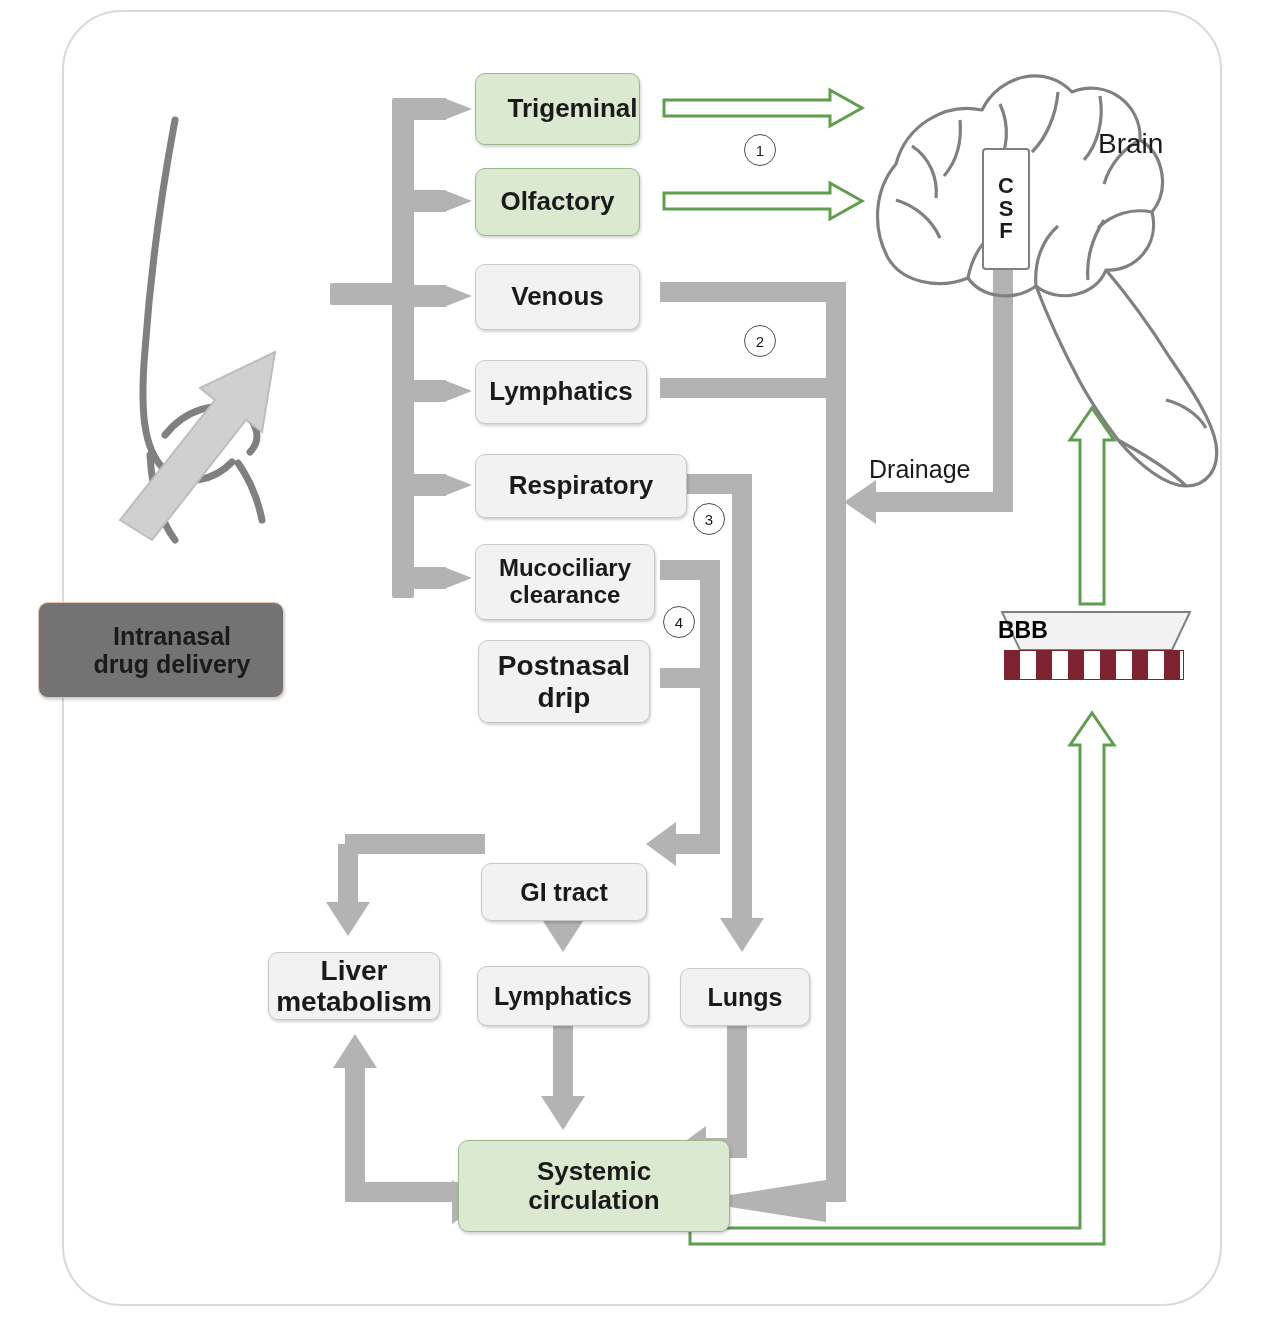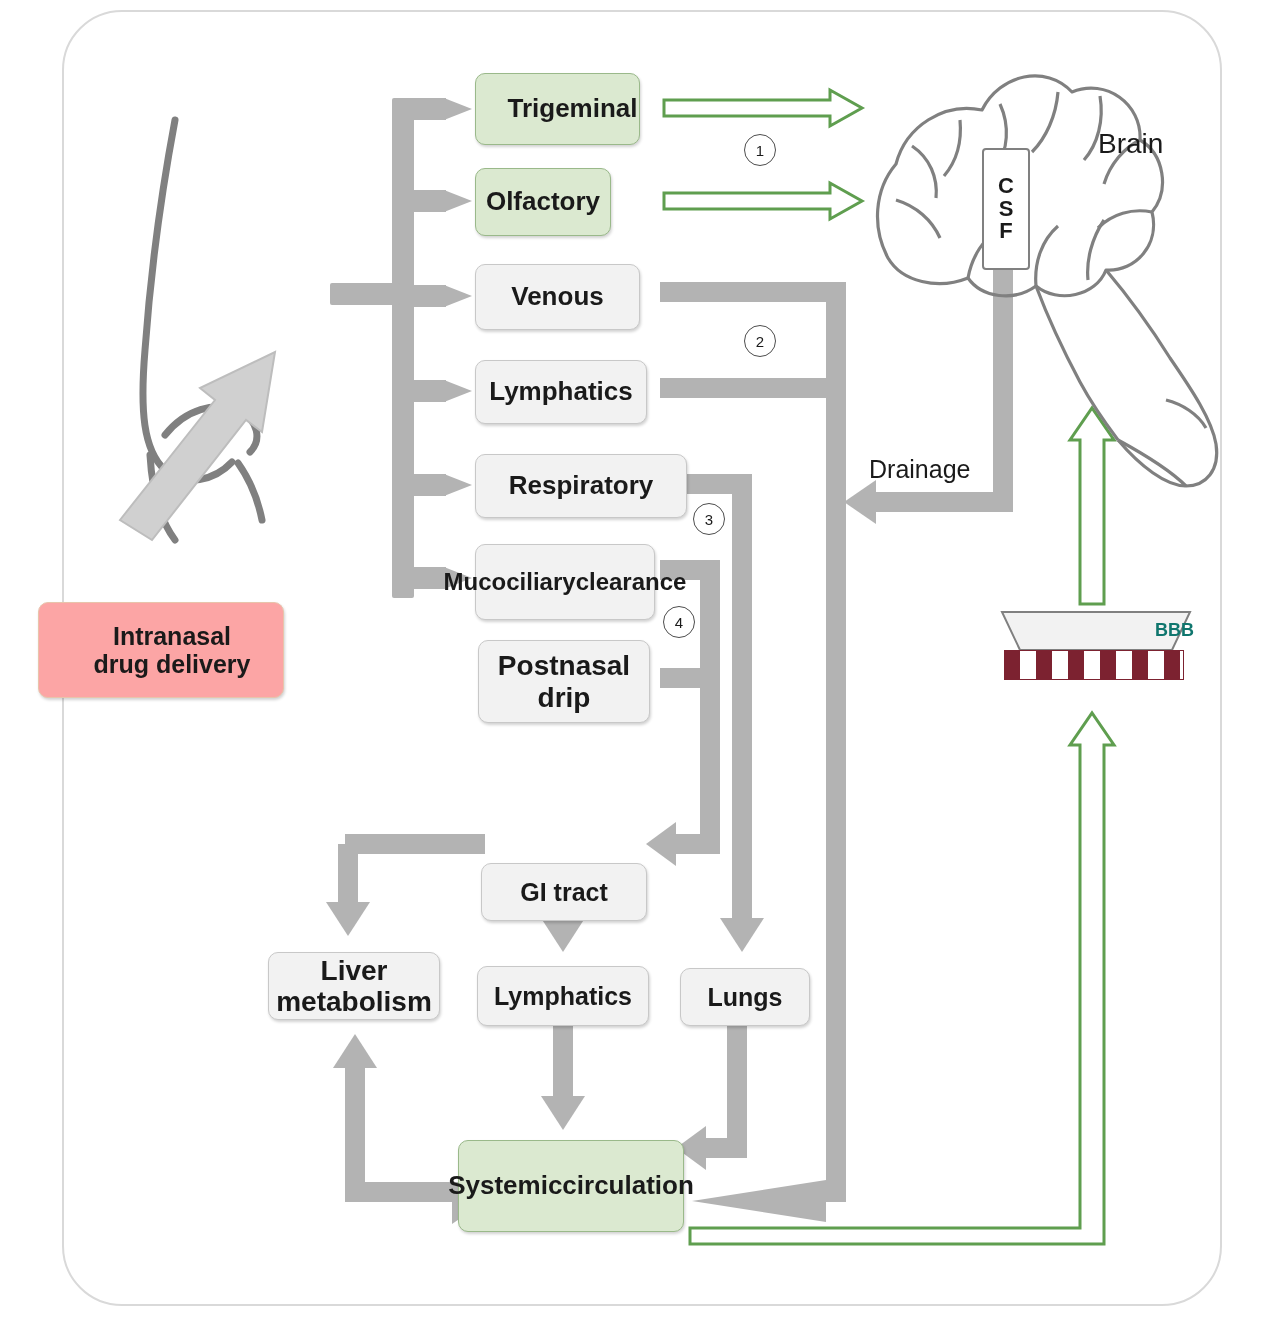--- a/index.html
+++ b/index.html
@@ -41,21 +41,21 @@
     background: #f2f2f2;
     box-shadow: 1px 2px 3px rgba(0,0,0,0.18);
     line-height: 1.12;
     padding: 2px 6px;
   }
   .node.green {
     background: #dbe9d0;
     border-color: #9ab98a;
   }
   .node.peach {
-    background: #fca5a5;
+    background: #737373;
     border-color: #e8c4ab;
     padding-left: 28px;
   }
   .label-plain {
     position: absolute;
     font-weight: normal;
     color: #1a1a1a;
   }
   .circle-num {
     position: absolute;
@@ -106,24 +106,24 @@
     position: absolute;
     left: 998px;
     top: 608px;
     width: 196px;
     height: 78px;
   }
   .bbb-label {
     position: absolute;
     left: 0; top: 0;
     width: 100%;
-    text-align: right;
+    text-align: left;
     font-weight: bold;
-    font-size: 18px;
-    color: #0f766e;
+    font-size: 23px;
+    color: #000000;
     line-height: 44px;
   }
 </style>
 </head>
 <body>
 
 <div id="canvas">
 
   <div class="outer-frame"></div>
 
@@ -280,37 +280,37 @@
 
   <div class="node peach" style="left:38px; top:602px; width:246px; height:96px; font-size:25px; flex-direction:column;">
     <span>Intranasal</span>
     <span>drug delivery</span>
   </div>
 
   <div class="node green" style="left:475px; top:73px; width:165px; height:72px; font-size:26px;padding-left:36px;">
     <span>Trigeminal</span>
   </div>
 
-  <div class="node green" style="left:475px; top:168px; width:136px; height:68px; font-size:26px;">
+  <div class="node green" style="left:475px; top:168px; width:165px; height:68px; font-size:26px;">
     <span>Olfactory</span>
   </div>
 
   <div class="node" style="left:475px; top:264px; width:165px; height:66px; font-size:26px;">
     <span>Venous</span>
   </div>
 
   <div class="node" style="left:475px; top:360px; width:172px; height:64px; font-size:26px;">
     <span>Lymphatics</span>
   </div>
 
   <div class="node" style="left:475px; top:454px; width:212px; height:64px; font-size:26px;">
     <span>Respiratory</span>
   </div>
 
-  <div class="node" style="left:475px; top:544px; width:180px; height:76px; font-size:24px; flex-direction:row;">
+  <div class="node" style="left:475px; top:544px; width:180px; height:76px; font-size:24px; flex-direction:column;">
     <span>Mucociliary</span>
     <span>clearance</span>
   </div>
 
   <div class="node" style="left:478px; top:640px; width:172px; height:83px; font-size:28px; flex-direction:column;">
     <span>Postnasal</span>
     <span>drip</span>
   </div>
 
   <div class="node" style="left:481px; top:824px; width:166px; height:58px; font-size:25px;margin-top:39px;">
@@ -323,21 +323,21 @@
   </div>
 
   <div class="node" style="left:477px; top:966px; width:172px; height:60px; font-size:25px;">
     <span>Lymphatics</span>
   </div>
 
   <div class="node" style="left:680px; top:968px; width:130px; height:58px; font-size:25px;">
     <span>Lungs</span>
   </div>
 
-  <div class="node green" style="left:458px; top:1140px; width:226px; height:92px; font-size:26px; flex-direction:row;">
+  <div class="node green" style="left:458px; top:1140px; width:272px; height:92px; font-size:26px; flex-direction:column;">
     <span>Systemic</span>
     <span>circulation</span>
   </div>
 
   <div class="csf-box">
     <span>C</span>
     <span>S</span>
     <span>F</span>
   </div>
 

